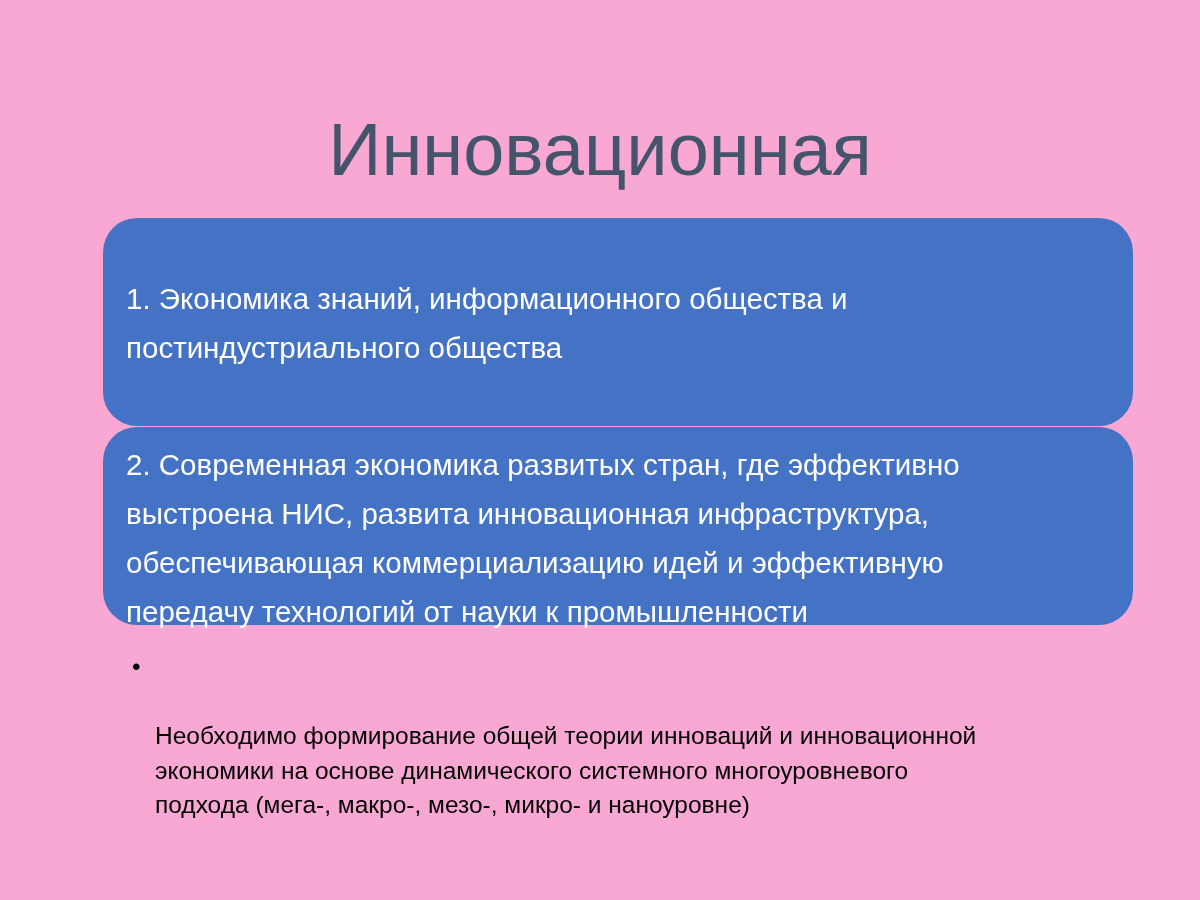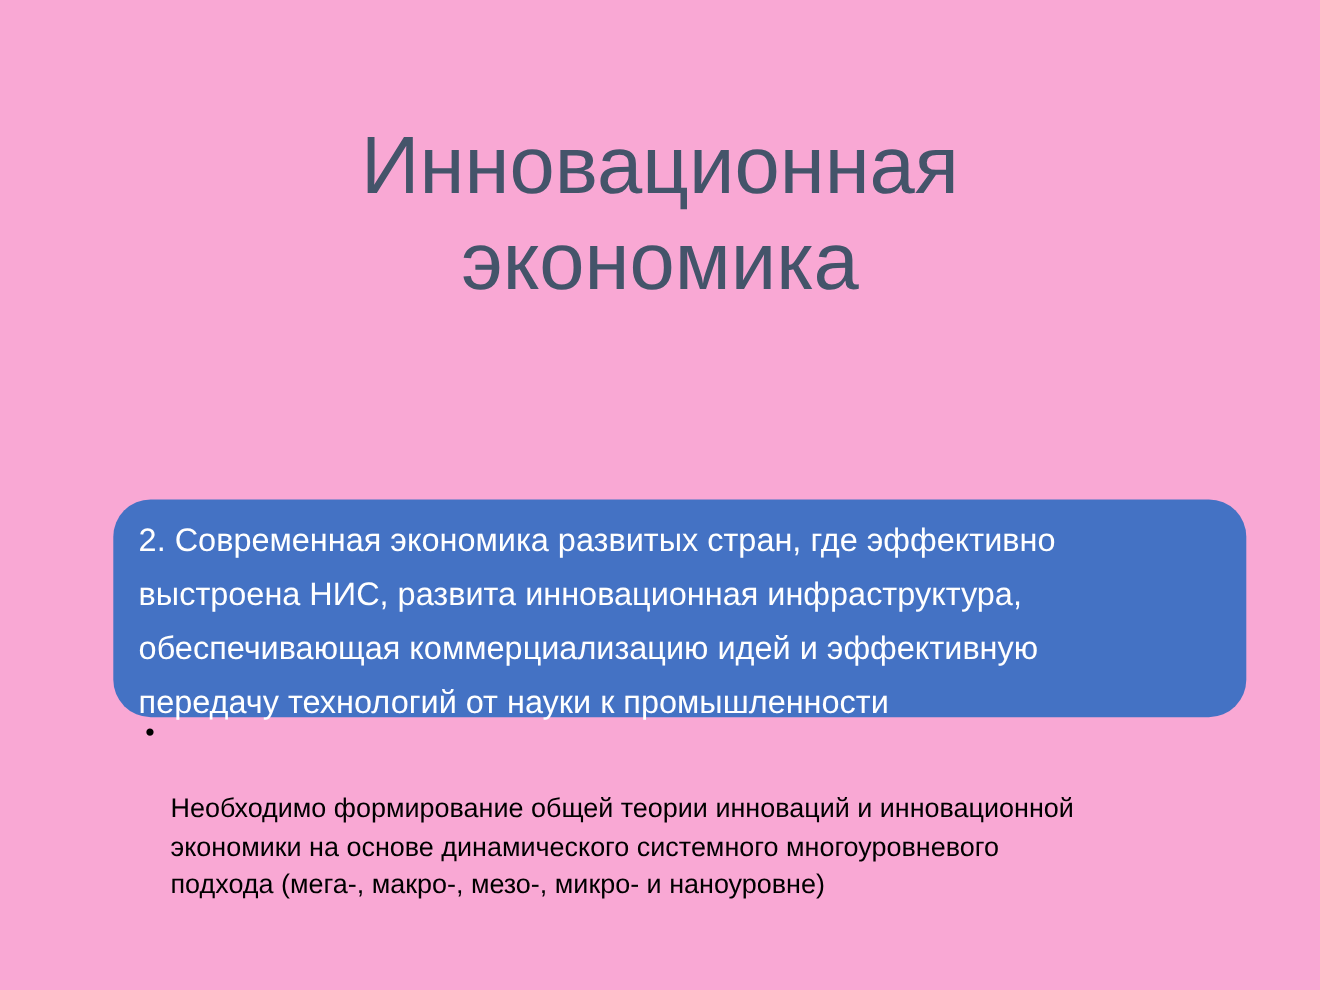--- a/index.html
+++ b/index.html
@@ -66,21 +66,21 @@
     width: 1030px;
     height: 208px;
   }
 
   #callout-1 .callout-text {
     top: 56px;
   }
 
   #callout-2 {
     left: 103px;
-    top: 454px;
+    top: 427px;
     width: 1030px;
     height: 198px;
   }
 
   #callout-2 .callout-text {
     top: 13px;
   }
 
   
   #bullet-list {
@@ -115,20 +115,24 @@
   }
 </style>
 </head>
 <body>
 
 <div id="slide">
 
   <h1 id="slide-title">Инновационная
 экономика</h1>
 
+  <div class="callout" id="callout-1">
+    <div class="callout-text">1. Экономика знаний, информационного общества и
+постиндустриального общества</div>
+  </div>
 
   <div class="callout" id="callout-2">
     <div class="callout-text">2. Современная экономика развитых стран, где эффективно
 выстроена НИС, развита инновационная инфраструктура,
 обеспечивающая коммерциализацию идей и эффективную
 передачу технологий от науки к промышленности</div>
   </div>
 
   <ul id="bullet-list">
     <li>

